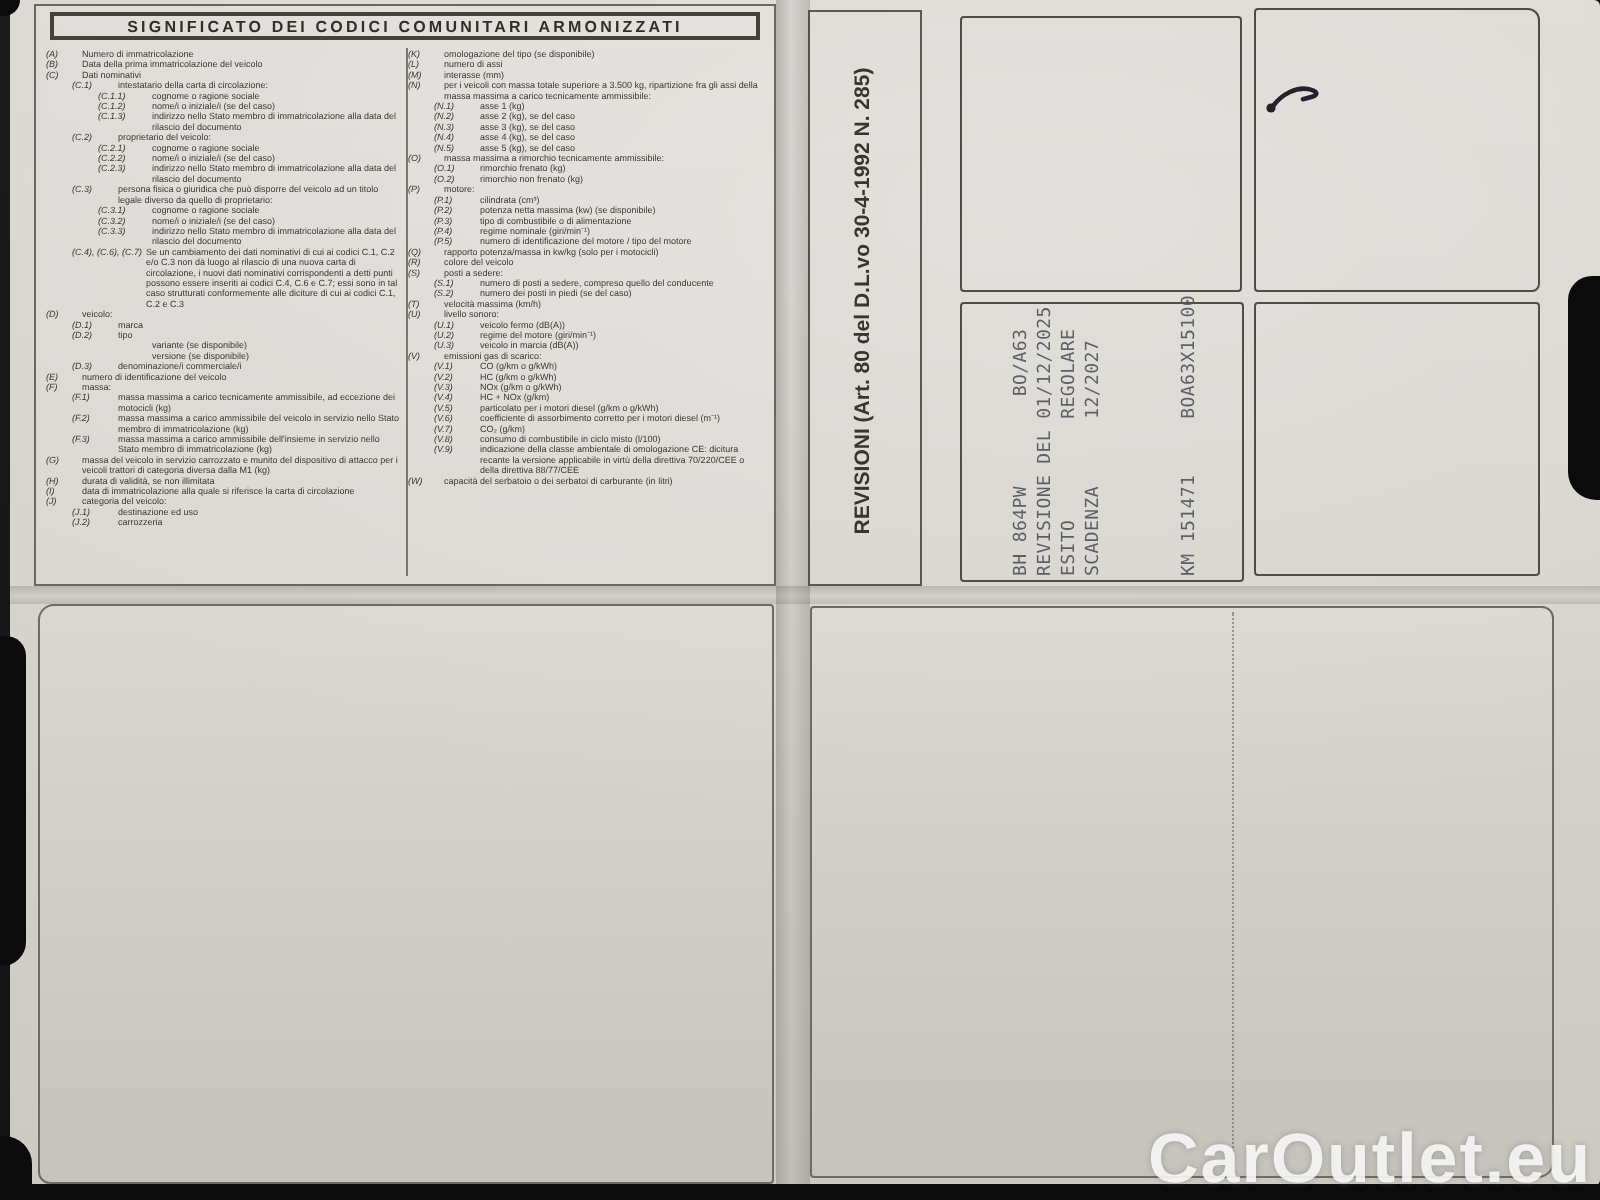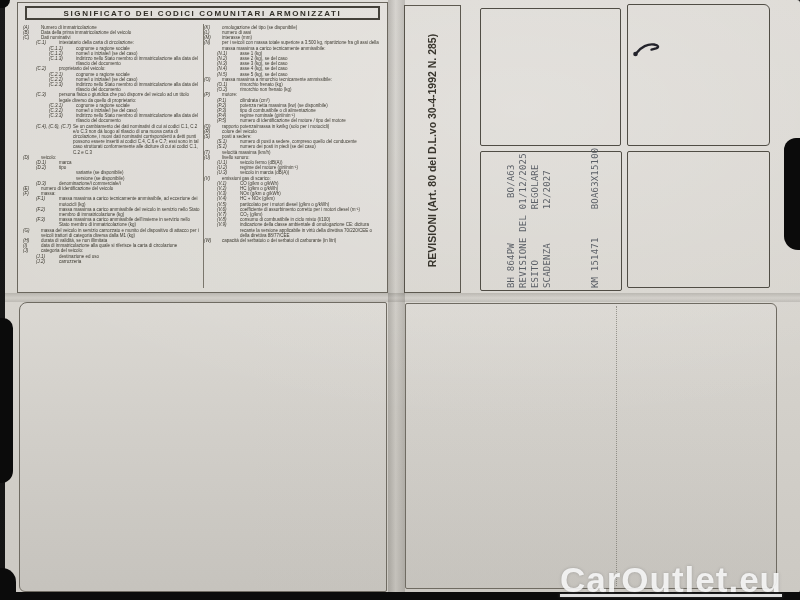--- a/index.html
+++ b/index.html
@@ -66,23 +66,23 @@
   .blank-left{position:absolute;left:14px;top:302px;width:368px;height:290px;
          border:1px solid #6f6b62;box-sizing:border-box;border-radius:8px 2px 2px 6px;
          background:linear-gradient(180deg,rgba(255,255,255,0.10),rgba(0,0,0,0.03));}
   .blank-right{position:absolute;left:400px;top:303px;width:372px;height:286px;
          border:1px solid #6f6b62;box-sizing:border-box;border-radius:2px 6px 8px 2px;
          background:linear-gradient(180deg,rgba(255,255,255,0.08),rgba(0,0,0,0.03));}
   .fold-line{position:absolute;left:210px;top:2px;bottom:2px;width:0;
          border-left:1px dotted rgba(95,92,84,0.55);}
 
   
-  .watermark{position:absolute;right:18px;bottom:0px;
+  .watermark{position:absolute;right:4px;bottom:0px;
          font-size:35px;font-weight:bold;letter-spacing:1px;
-         color:rgba(250,250,250,0.88);text-shadow:0 0 3px rgba(110,110,110,0.45);text-decoration:underline;}
+         color:rgba(250,250,250,0.88);text-shadow:0 0 3px rgba(110,110,110,0.45);}
 </style>
 </head>
 <body>
 
 <div class="stage">
   <div class="paper">
 
     <section class="legend">
       <div class="legend-title">SIGNIFICATO DEI CODICI COMUNITARI ARMONIZZATI</div>
       <div class="legend-cols">

